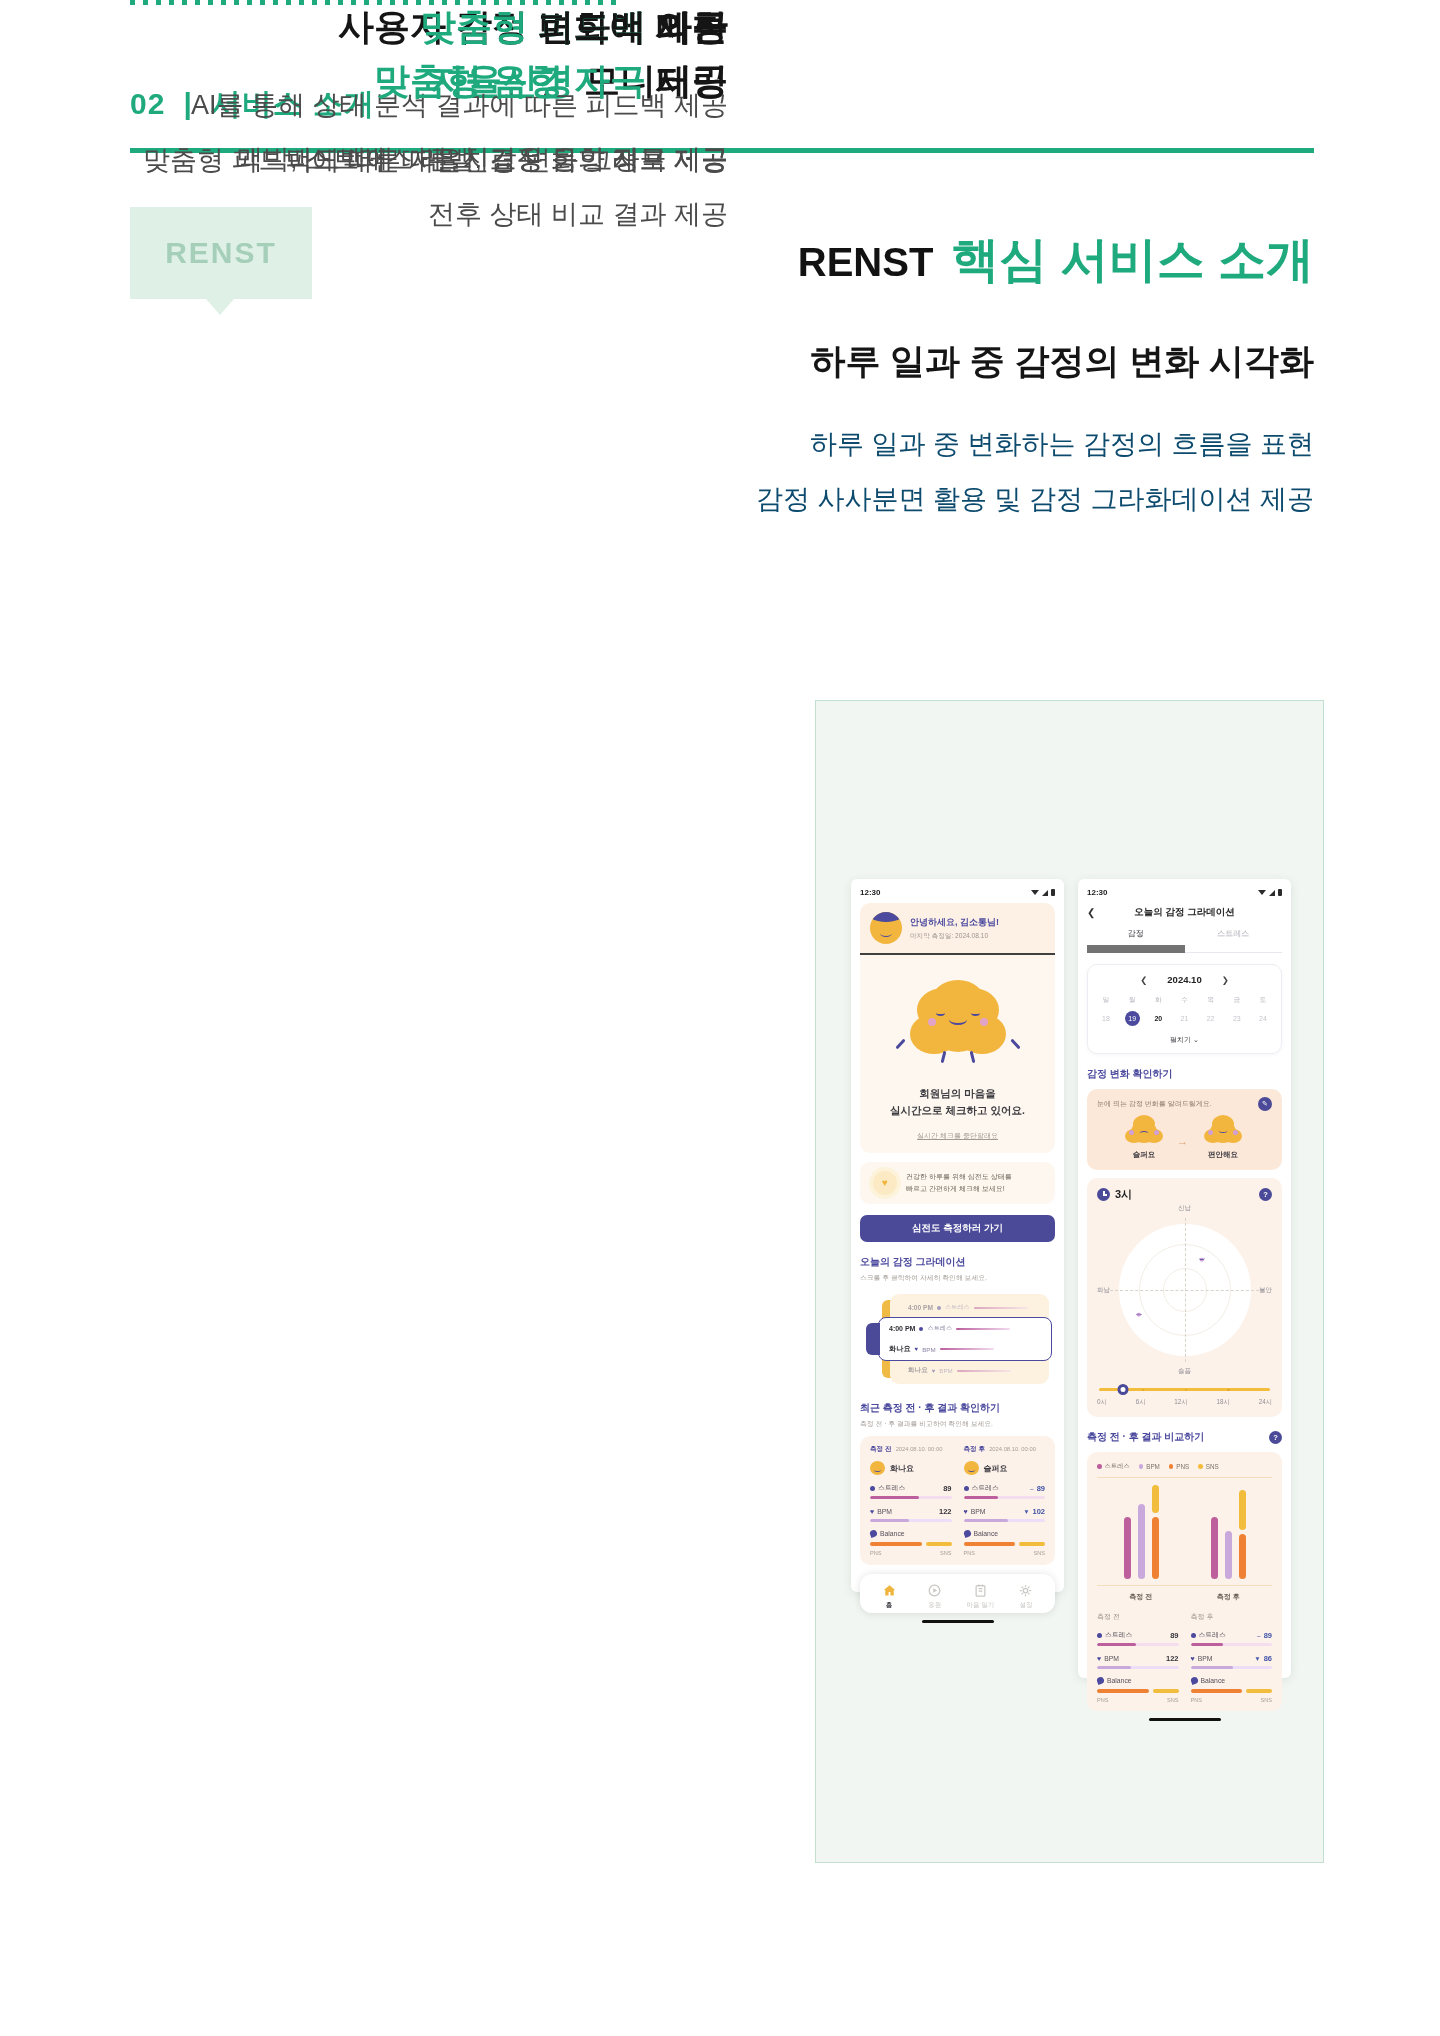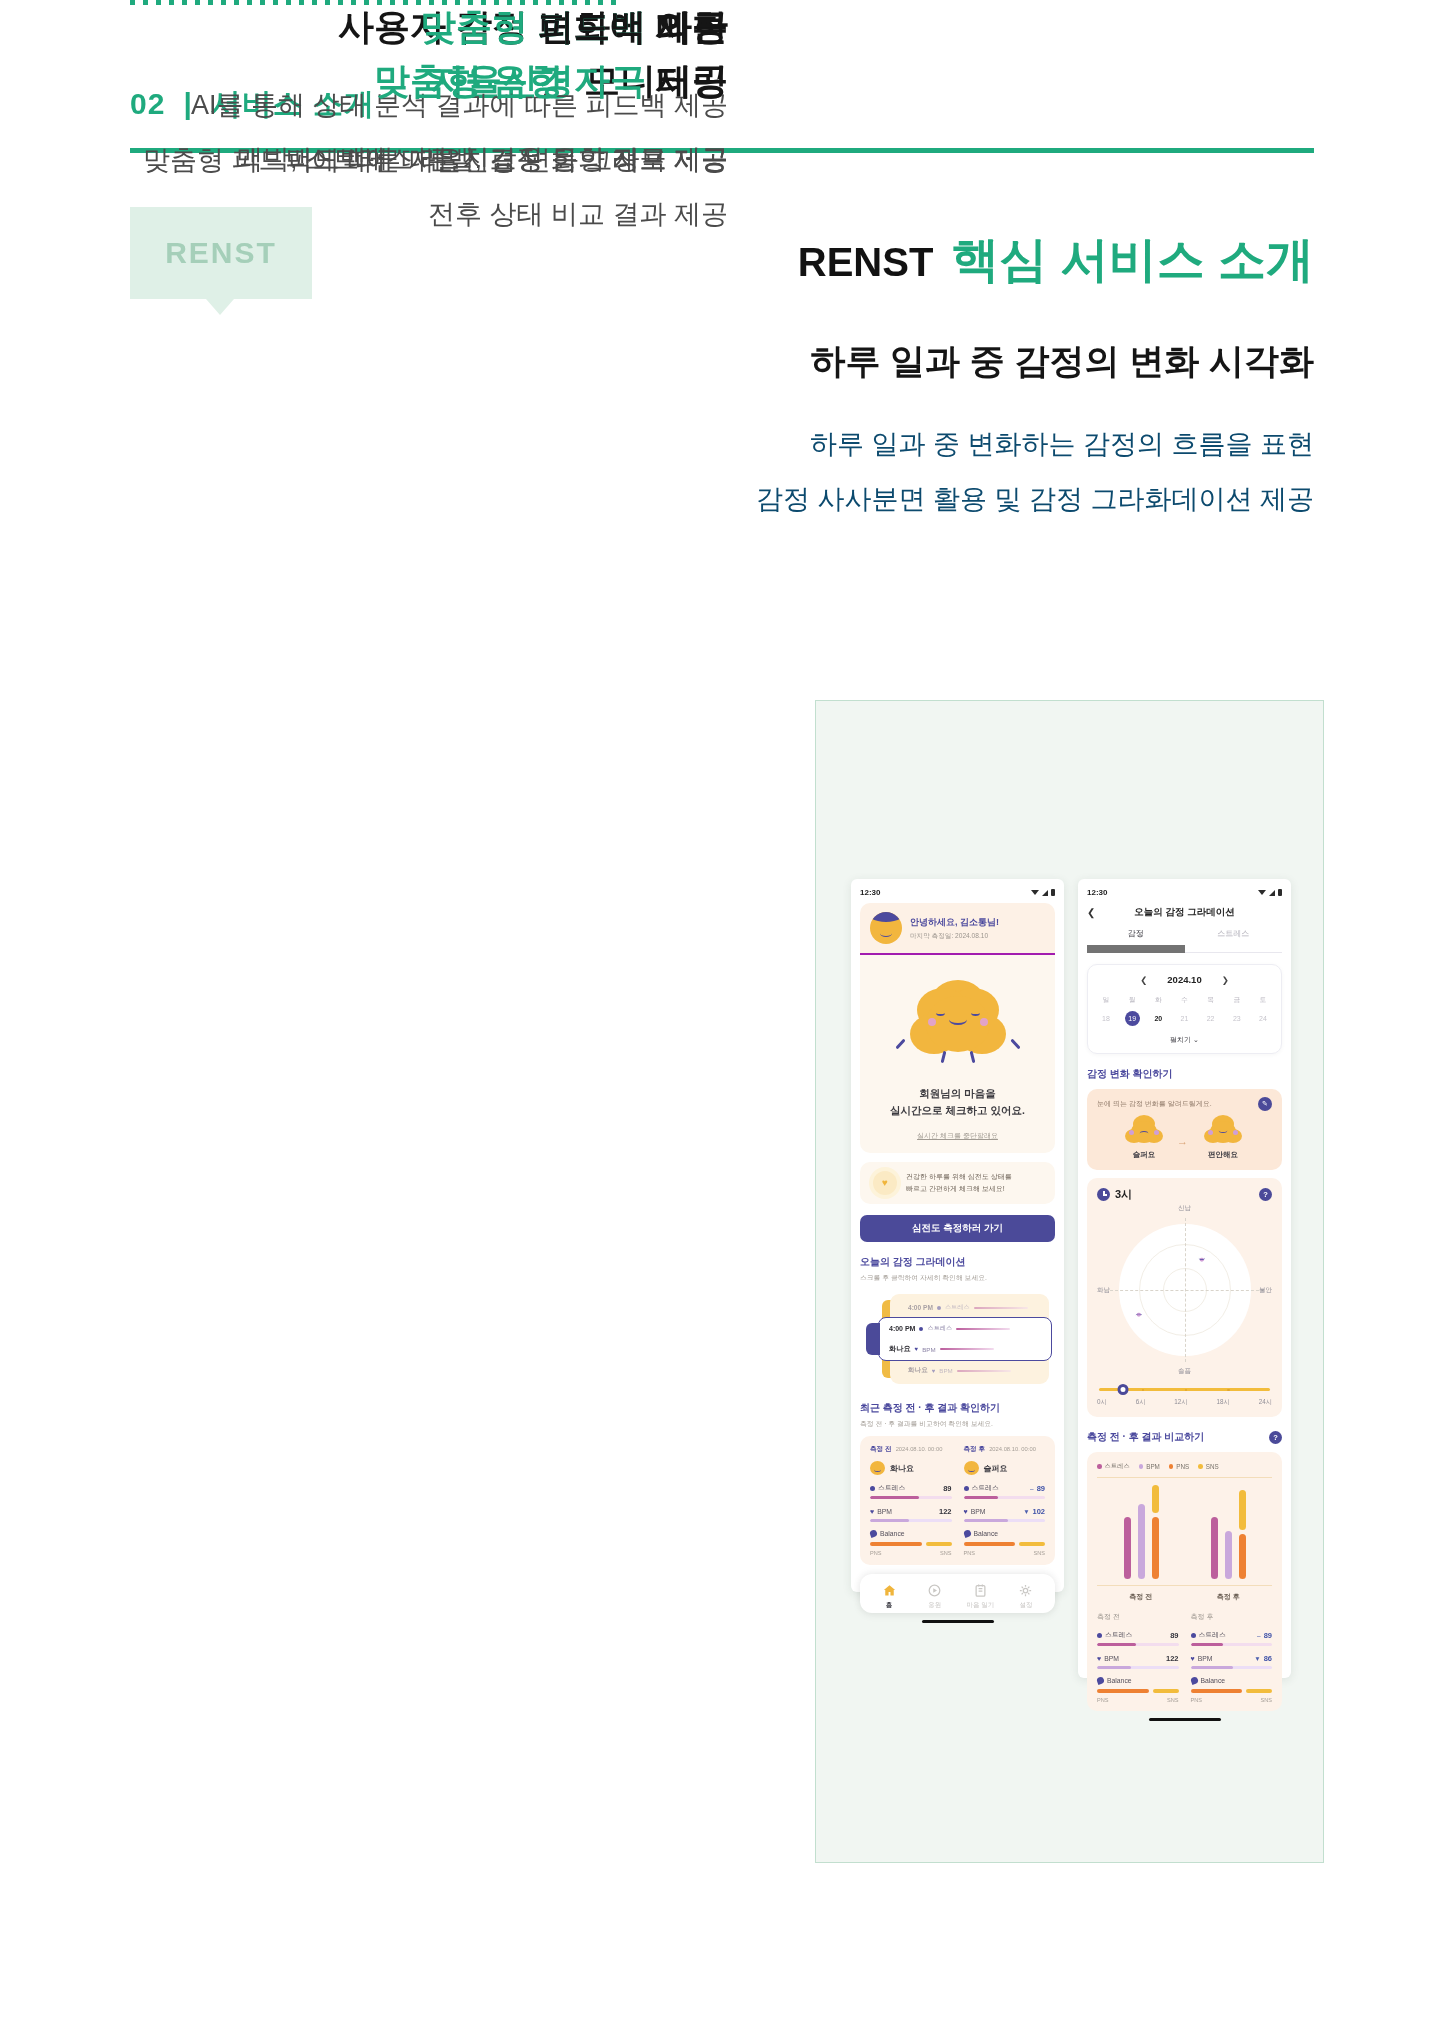--- a/index.html
+++ b/index.html
@@ -34,21 +34,21 @@
 
   .status{display:flex;justify-content:space-between;align-items:center;height:13px}
   .st-time{font-size:8px;font-weight:700;color:#222}
   .st-icons{display:flex;gap:3px;align-items:center}
   .wifi{width:0;height:0;border-left:4px solid transparent;border-right:4px solid transparent;border-top:5px solid #2b2b2b}
   .sig{width:0;height:0;border-left:6px solid transparent;border-bottom:6px solid #2b2b2b}
   .bat{width:4px;height:7px;background:#2b2b2b;border-radius:1px}
 
   
   .card-greet{margin-top:4px;border-radius:10px;overflow:hidden}
-  .greet-top{background:#fdf1e6;padding:9px 10px;display:flex;gap:8px;align-items:center;border-bottom:2px solid #a21caf}
+  .greet-top{background:#fdf1e6;padding:9px 10px;display:flex;gap:8px;align-items:center;border-bottom:2px solid #404040}
   .avatar{width:32px;height:32px;border-radius:50%;background:#f2b63e;position:relative;overflow:hidden;flex:none}
   .avatar::before{content:"";position:absolute;left:-5px;right:-5px;top:-14px;height:24px;background:#4c4a9e;border-radius:50%}
   .avatar::after{content:"";position:absolute;left:10px;top:18px;width:12px;height:6px;border-bottom:1.5px solid #4c4a9e;border-radius:50%}
   .greet-name{font-size:9px;font-weight:800;color:#4c4a9e}
   .greet-sub{font-size:6.6px;color:#9b958e;margin-top:3px}
   .greet-body{background:#fdf7ef;padding:10px 8px 12px;text-align:center}
   .fluff-wrap{height:118px;display:flex;align-items:center;justify-content:center}
   .fluff{position:relative;width:64px;height:56px;background:#f2b63e;border-radius:50%;
     box-shadow:-24px 10px 0 -8px #f2b63e,24px 10px 0 -8px #f2b63e,-15px -14px 0 -6px #f2b63e,15px -14px 0 -6px #f2b63e,0 -20px 0 -4px #f2b63e}
   .eye{position:absolute;width:9px;height:6px;border-bottom:2px solid #4c4a9e;border-radius:50%;top:14px}

